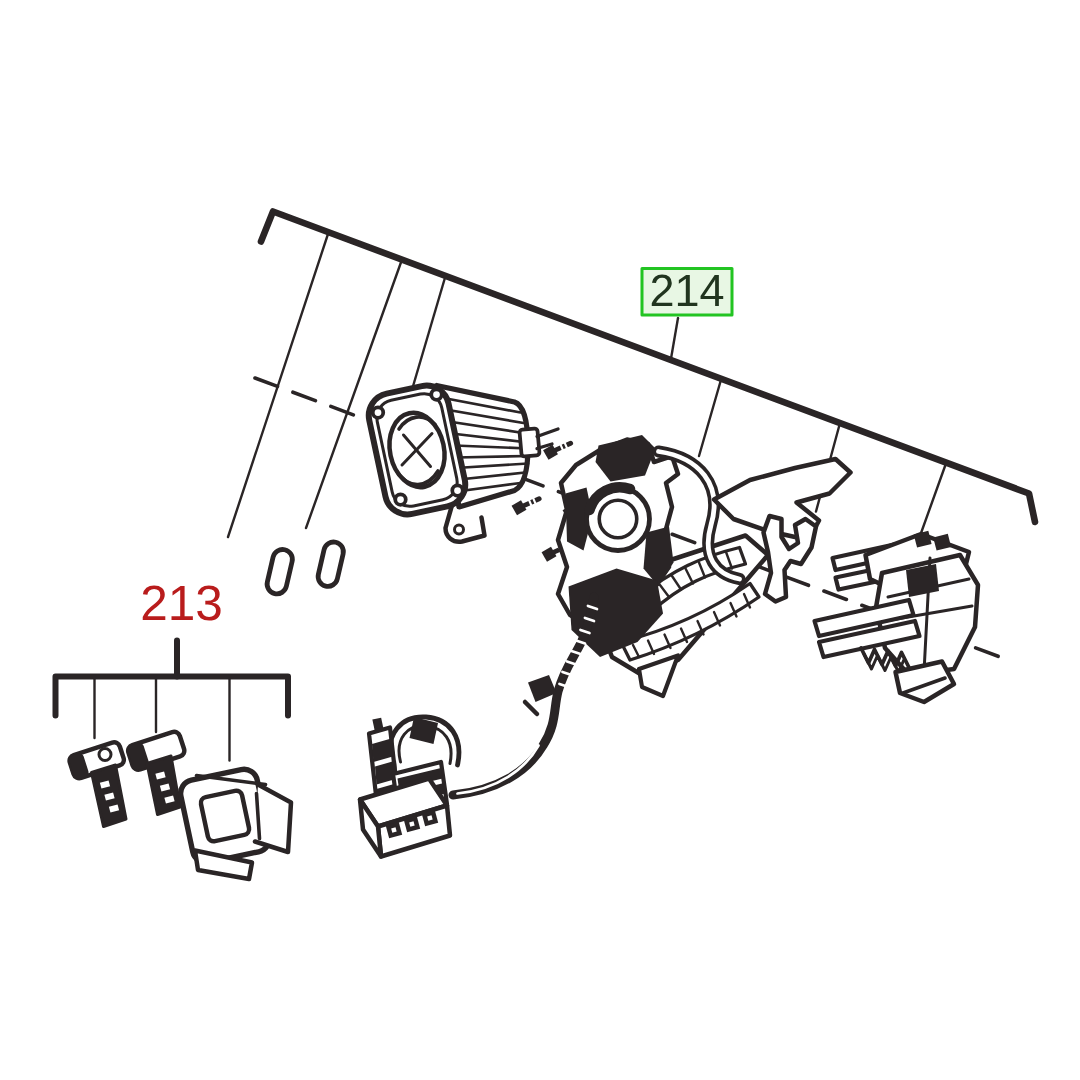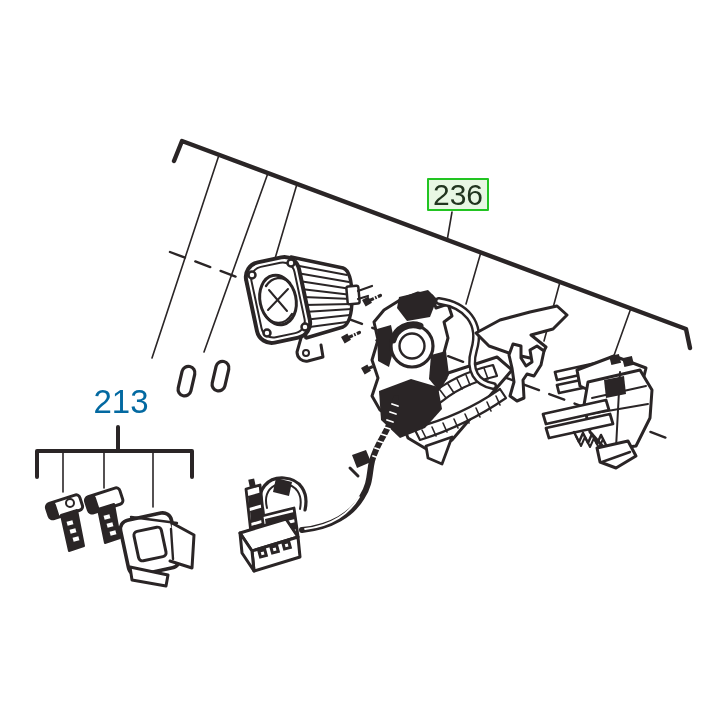--- a/index.html
+++ b/index.html
@@ -14,21 +14,21 @@
     user-select:none;
   }
   .callout-214{
     left:427px;top:178px;width:58px;height:29px;line-height:29px;
     font-size:30px;letter-spacing:0px;color:#21351f;
     background:#e8f7e4;border:2.5px solid #22c422;border-radius:1px;
     cursor:pointer;
   }
   .callout-213{
     left:90px;top:385px;width:62px;height:33px;line-height:33px;
-    font-size:33px;color:#0369a1;
+    font-size:33px;color:#b91c1c;
     cursor:pointer;
   }
 </style>
 </head>
 <body>
 
 <div class="stage">
 
 <svg width="720" height="720" viewBox="0 0 720 720">
   <g stroke="#2a2526" fill="none" stroke-linecap="round" stroke-linejoin="round">
@@ -255,17 +255,17 @@
       <rect x="124" y="516" width="52" height="56" rx="9" fill="#ffffff" stroke-width="3.6" transform="rotate(-12 150 544)"></rect>
       <rect x="136" y="529" width="28" height="30" rx="4" fill="#ffffff" stroke-width="3" transform="rotate(-12 150 544)"></rect>
       <path d="M172,523 L194,535 L192,568 L170,561" fill="#ffffff" stroke-width="3"></path>
       <path d="M130,567 L168,575 L166,586 L132,580 Z" fill="#ffffff" stroke-width="3"></path>
       <path d="M131,517 L177,523" stroke-width="2.4"></path>
       <path d="M171,529 L173,559" stroke-width="2.4"></path>
     </g>
   </g>
 </svg>
 
-  <div class="callout callout-214">236</div>
+  <div class="callout callout-214">214</div>
 
   <div class="callout callout-213">213</div>
 
 </div>
 
 </body></html>

